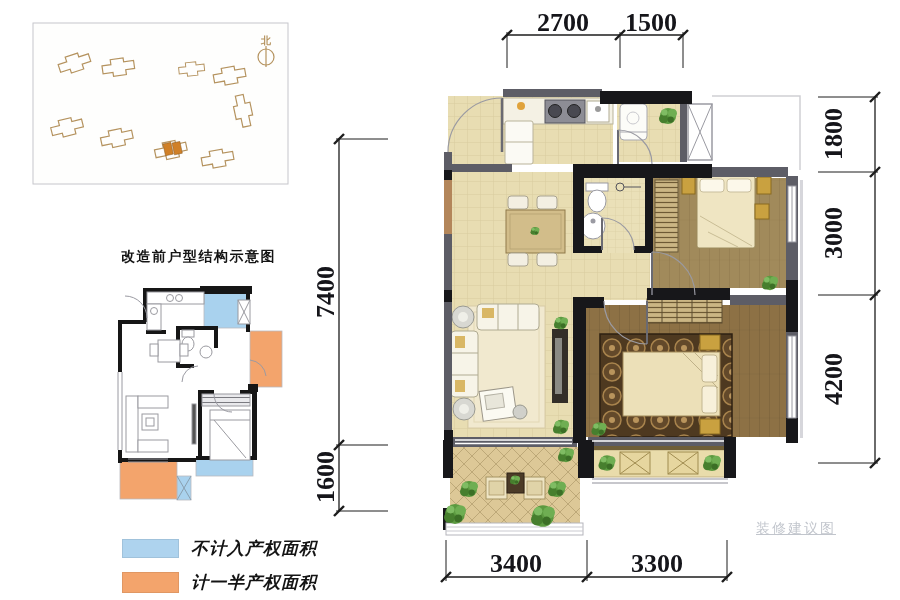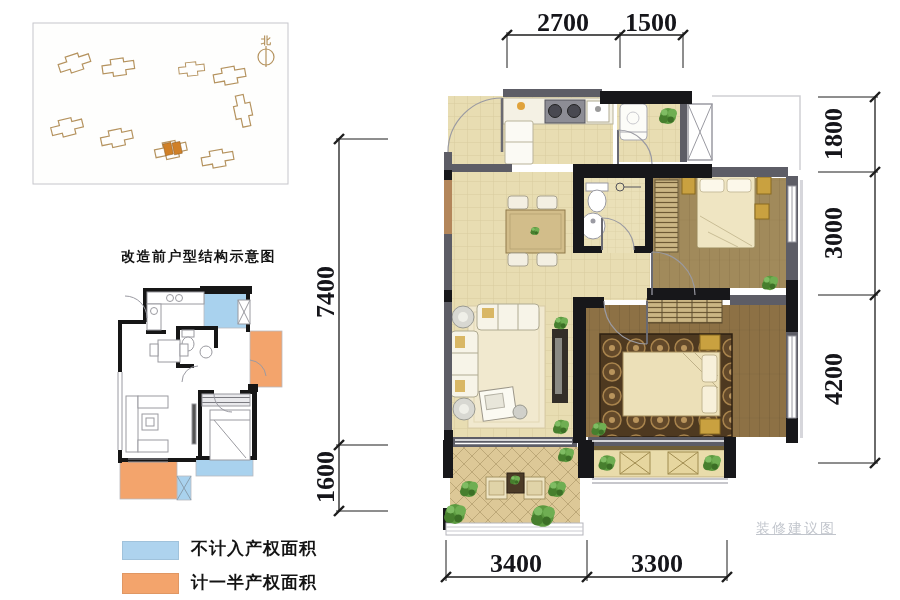--- a/index.html
+++ b/index.html
@@ -1,21 +1,21 @@
 <!DOCTYPE html>
 <html><head>
 <meta charset="utf-8">
 <style>
   html,body{margin:0;padding:0;background:#fff;}
   .stage{position:relative;width:900px;height:600px;background:#ffffff;overflow:hidden;
          font-family:"Liberation Sans",sans-serif;}
   .stage svg{position:absolute;display:block;}
   .before-title{position:absolute;left:121px;top:248px;font-size:14px;font-weight:bold;
     color:#141414;letter-spacing:1.5px;white-space:nowrap;}
-  .legend-row{position:absolute;display:flex;align-items:flex-end;}
+  .legend-row{position:absolute;display:flex;align-items:center;font-style:italic;}
   .legend-row .swatch{width:55px;height:17px;border:1px solid rgba(0,0,0,0.08);}
   .legend-row.r2 .swatch{height:19px;}
   .legend-row .lab{margin-left:12px;font-size:17px;font-weight:bold;color:#141414;letter-spacing:1px;white-space:nowrap;}
   .watermark{position:absolute;left:756px;top:520px;font-size:14px;color:#8f96a3;opacity:.55;
     letter-spacing:2px;white-space:nowrap;text-decoration:underline;}
   .dim{font-family:"Liberation Serif","DejaVu Serif",serif;font-weight:bold;font-size:26px;fill:#15151a;}
   .cjk-n{font-family:"Liberation Sans",sans-serif;font-size:10px;fill:#b5935f;font-weight:bold;}
 </style>
 </head>
 <body>

